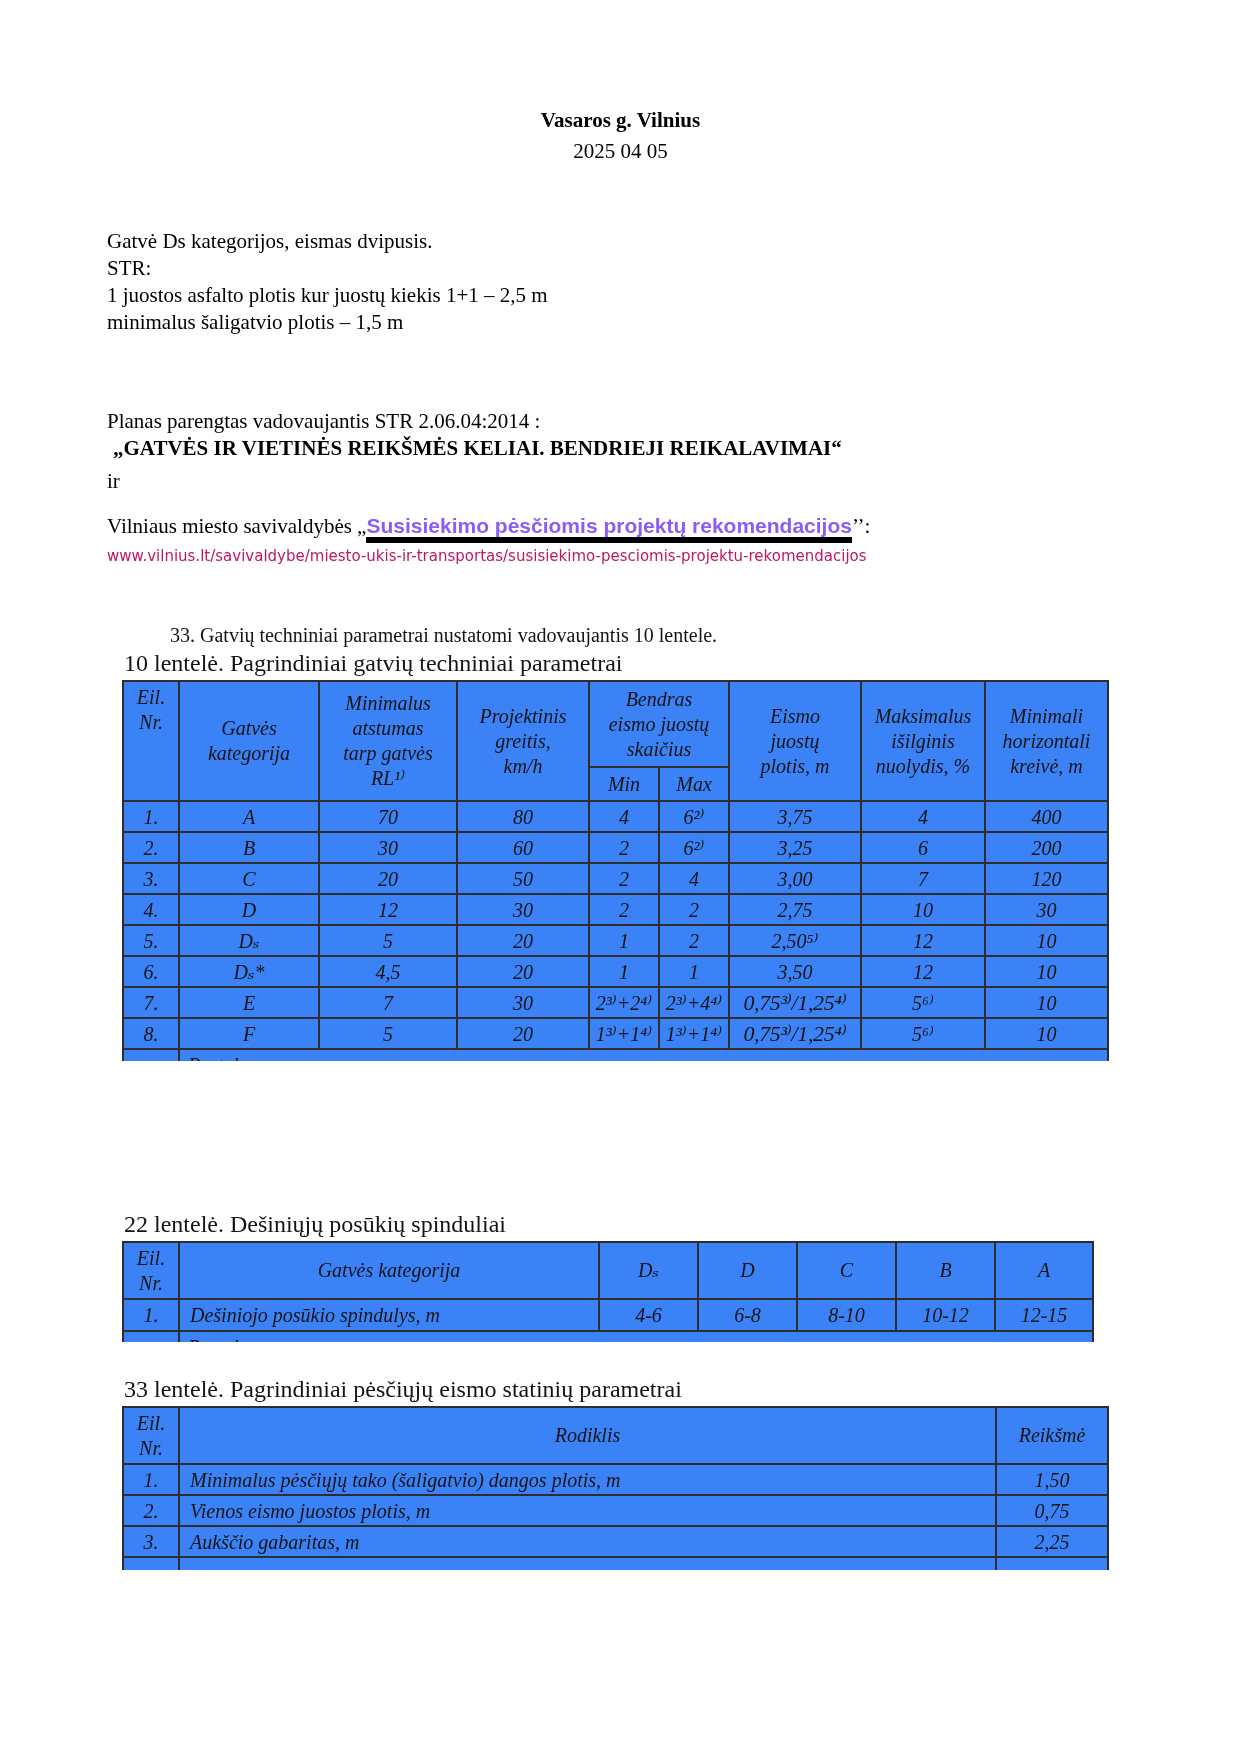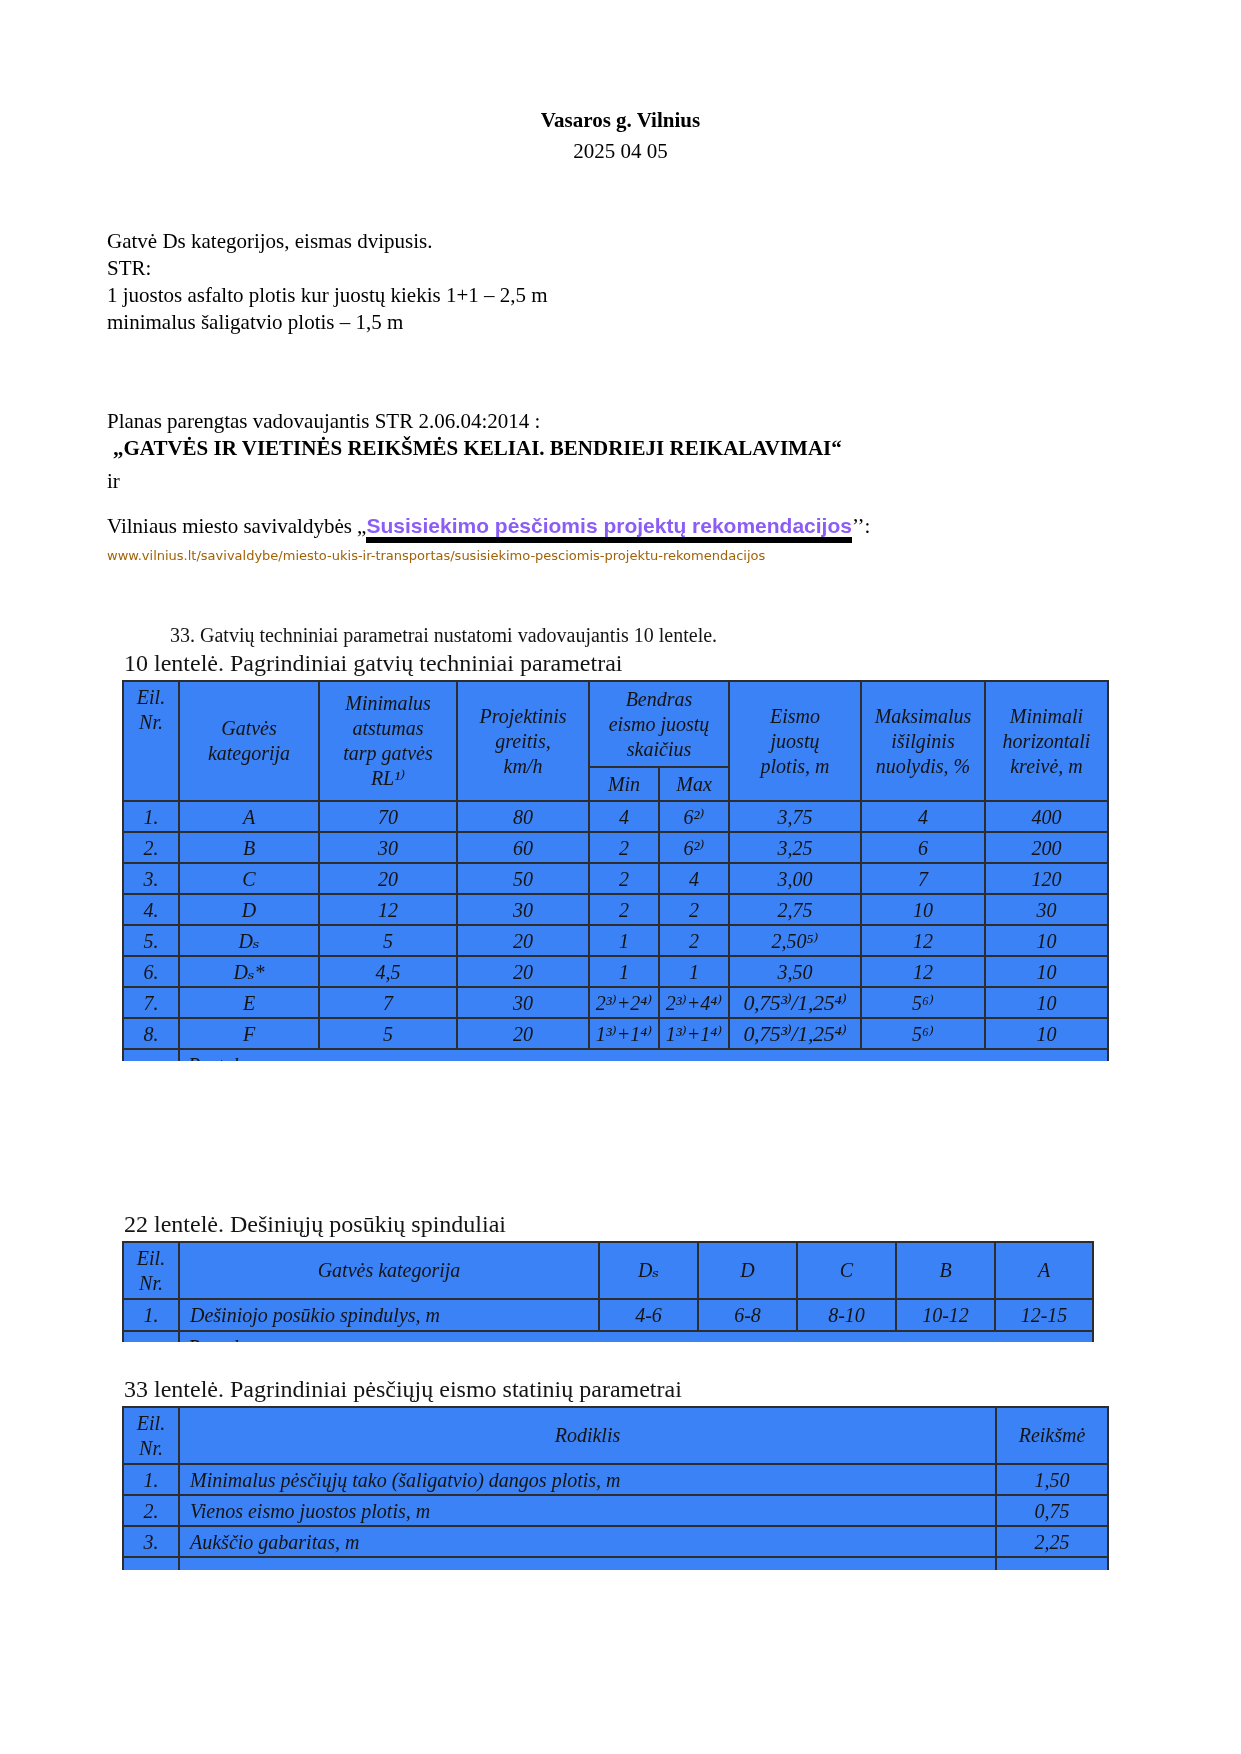--- a/index.html
+++ b/index.html
@@ -13,22 +13,22 @@
   .title-date{font-size:21px;line-height:28px;text-align:center;}
 
   .para{position:absolute;left:107px;font-size:21px;line-height:27px;white-space:pre-line;}
   #intro{top:228px;}
   #basis{top:381px;}
   #basis .bold-line{font-weight:bold;padding-left:6px;}
   #ir{top:460px;margin-top:8px;}
   #reco{top:512px;white-space:normal;}
   .reco-link{font-family:"Liberation Sans","DejaVu Sans",sans-serif;font-weight:bold;
              color:#8b5cf6;border-bottom:6px solid #000000;font-size:21px;cursor:pointer;}
-  #url{top:546px;font-family:"DejaVu Sans","Liberation Sans",sans-serif;font-size:13px;
-       color:#a16207;line-height:20px;}
+  #url{top:546px;font-family:"DejaVu Sans","Liberation Sans",sans-serif;font-size:15px;
+       color:#be185d;line-height:20px;}
 
   
   .scan{position:absolute;left:122px;top:622px;width:1000px;color:#141414;}
   .scan .p33{margin:0 0 2px 48px;font-size:20px;line-height:26px;}
   .scan .caption{margin:0 0 4px 2px;font-size:24px;line-height:26px;}
   .cap-gap1{margin-top:150px !important;}
   .cap-gap2{margin-top:34px !important;}
 
   table.scan-tbl{border-collapse:collapse;table-layout:fixed;background:#3b82f6;font-style:italic;}
   .scan-tbl th,.scan-tbl td{border:2px solid #2d2d2d;font-weight:normal;text-align:center;

